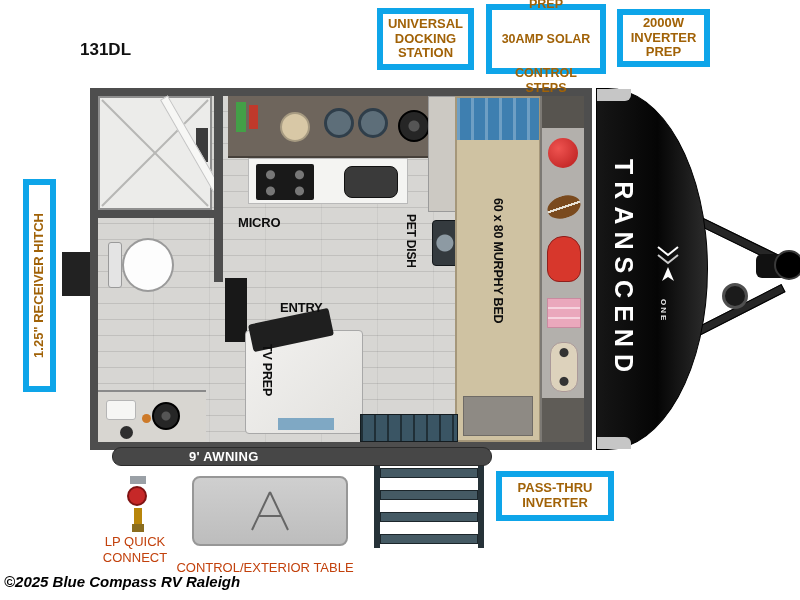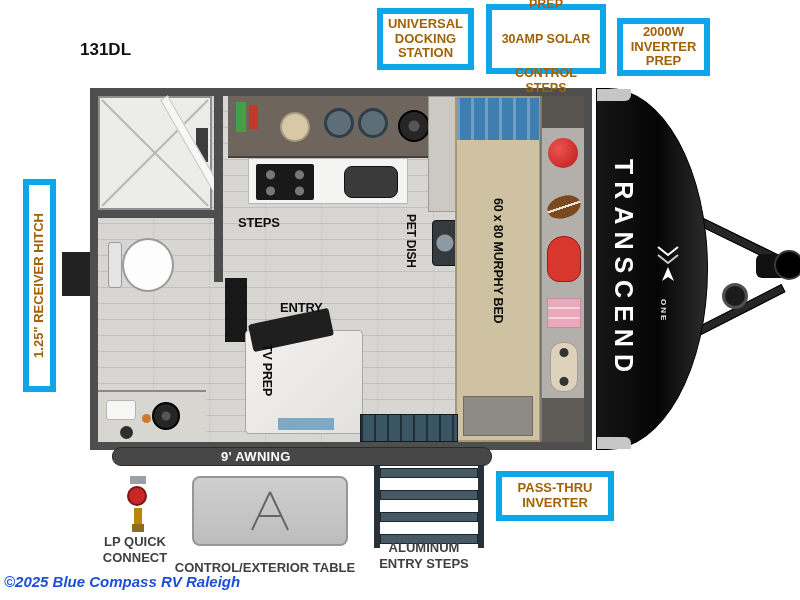--- a/index.html
+++ b/index.html
@@ -11,21 +11,21 @@
   .vlabel { writing-mode:vertical-rl; }
   .vlabel-up { writing-mode:vertical-rl; transform:rotate(180deg); }
 
   
   .callout { position:absolute; background:#fff; border:6px solid #0ea5e9; color:#a16207;
              font-weight:bold; font-size:13px; line-height:1.15; text-align:center;
              display:flex; flex-direction:column; align-items:center; justify-content:center;
              padding:4px 3px; z-index:8; }
   .co-docking  { left:377px; top:8px;   width:97px;  height:62px; }
   .co-solar    { left:486px; top:4px;   width:120px; height:70px; font-size:12.5px;gap:20px; }
-  .co-inverter { left:617px; top:18px;   width:93px;  height:58px; }
+  .co-inverter { left:617px; top:9px;   width:93px;  height:58px; }
   .co-passthru { left:496px; top:471px; width:118px; height:50px; }
   .co-hitch    { left:23px;  top:179px; width:33px;  height:213px; padding:2px; }
   .co-solar span { display:block; }
 
   .model { position:absolute; left:80px; top:40px; font-size:17px; font-weight:600; color:#111; }
 
   
   .tbody { position:absolute; left:90px; top:88px; width:502px; height:362px;
            border:8px solid #4e4e4e; background-color:#d7d6d3; z-index:2;
            background-image:
@@ -127,43 +127,43 @@
 
   .tongue-bar { position:absolute; height:9px; width:152px; background:#262626; border:1px solid #000; z-index:1; transform-origin:left top; }
   .tg-top { left:646px; top:190px; transform:rotate(26deg); }
   .tg-bot { left:646px; top:353px; transform:rotate(-27deg); }
   .coupler { position:absolute; left:756px; top:254px; width:40px; height:24px; background:#111; border-radius:6px; z-index:2; }
   .hitch-ball { position:absolute; left:774px; top:250px; width:30px; height:30px; border-radius:50%; background:#000; border:2px solid #3a3a3a; z-index:3; }
   .jack-wheel { position:absolute; left:722px; top:283px; width:26px; height:26px; border-radius:50%; background:#1b1b1b; border:3px solid #4f4f4f; z-index:2; }
 
   .awning { position:absolute; left:112px; top:447px; width:380px; height:19px; background:#474747; border:1px solid #2b2b2b;
             border-radius:9px; z-index:4; display:flex; align-items:center; }
-  .awning span { color:#fff; font-weight:bold; font-size:13px; padding-left:76px; letter-spacing:0.3px;margin-left:32px; }
+  .awning span { color:#fff; font-weight:bold; font-size:13px; padding-left:76px; letter-spacing:0.3px; }
 
   .steps { position:absolute; left:370px; top:464px; width:118px; height:84px; z-index:3; }
   .steps .rail { position:absolute; top:0; width:6px; height:84px; background:#263238; }
   .steps .rl { left:4px; } .steps .rr { right:4px; }
   .steps .tread { position:absolute; left:10px; right:10px; height:10px; background:#455a64; border:1px solid #1c262b; }
   .t1{top:4px;} .t2{top:26px;} .t3{top:48px;} .t4{top:70px;}
 
   .table { position:absolute; left:192px; top:476px; width:156px; height:70px; background:linear-gradient(180deg,#cfcfcf,#bdbdbd);
            border:2px solid #979797; border-radius:8px; z-index:3; display:flex; align-items:center; justify-content:center; }
 
   .lp-icon { position:absolute; left:124px; top:476px; width:28px; height:58px; z-index:3; }
   .lp-icon .bracket { position:absolute; left:6px; top:0; width:16px; height:8px; background:#9aa0a6; }
   .lp-icon .knob { position:absolute; left:3px; top:10px; width:20px; height:20px; border-radius:50%; background:#c62828; border:2px solid #7f1313; }
   .lp-icon .stem { position:absolute; left:10px; top:32px; width:8px; height:16px; background:#b8860b; }
   .lp-icon .tip  { position:absolute; left:8px; top:48px; width:12px; height:8px; background:#8a6d1f; }
 
-  .cap-label { position:absolute; font-weight:bold; font-size:13px; color:#404040; text-align:center; line-height:1.2; z-index:4; }
+  .cap-label { position:absolute; font-weight:normal; font-size:13px; color:#c2410c; text-align:center; line-height:1.2; z-index:4; }
   .lp-label    { left:88px;  top:534px; width:94px; }
   .table-label { left:150px; top:560px; width:230px; }
   .steps-label { left:368px; top:540px; width:112px; }
 
-  .watermark { position:absolute; left:4px; top:573px; font-size:15px; font-weight:bold; font-style:italic; color:#1d4ed8; z-index:5; }
+  .watermark { position:absolute; left:4px; top:573px; font-size:15px; font-weight:bold; font-style:italic; color:#000000; z-index:5; }
 </style>
 </head>
 <body>
 
 <div id="stage">
 
   <div class="model">131DL</div>
 
   <div class="callout co-docking">UNIVERSAL DOCKING STATION</div>
   <div class="callout co-solar">
@@ -232,21 +232,21 @@
 
     <div class="vanity">
       <div class="vanity-item"></div>
       <div class="vanity-sink"></div>
       <div class="vanity-small"></div>
       <div class="vanity-dot"></div>
     </div>
 
     <div class="entry-door"></div>
 
-    <div class="plabel micro-label">STEPS</div>
+    <div class="plabel micro-label">MICRO</div>
     <div class="plabel refer-label">ENTRY</div>
     <div class="plabel vlabel petdish-label">PET DISH</div>
     <div class="plabel vlabel tvprep-label">TV PREP</div>
   </div>
 
   <div class="tongue-bar tg-top"></div>
   <div class="tongue-bar tg-bot"></div>
   <div class="coupler"></div>
   <div class="hitch-ball"></div>
   <div class="jack-wheel"></div>
@@ -286,16 +286,15 @@
 
   <div class="lp-icon">
     <div class="bracket"></div>
     <div class="knob"></div>
     <div class="stem"></div>
     <div class="tip"></div>
   </div>
 
   <div class="cap-label lp-label">LP QUICK CONNECT</div>
   <div class="cap-label table-label">CONTROL/EXTERIOR TABLE</div>
-  <div class="cap-label steps-label">ALUMINUM ENTRY STEPS</div>
 
   <div class="watermark">©2025 Blue Compass RV Raleigh</div>
 </div>
 
 </body></html>

